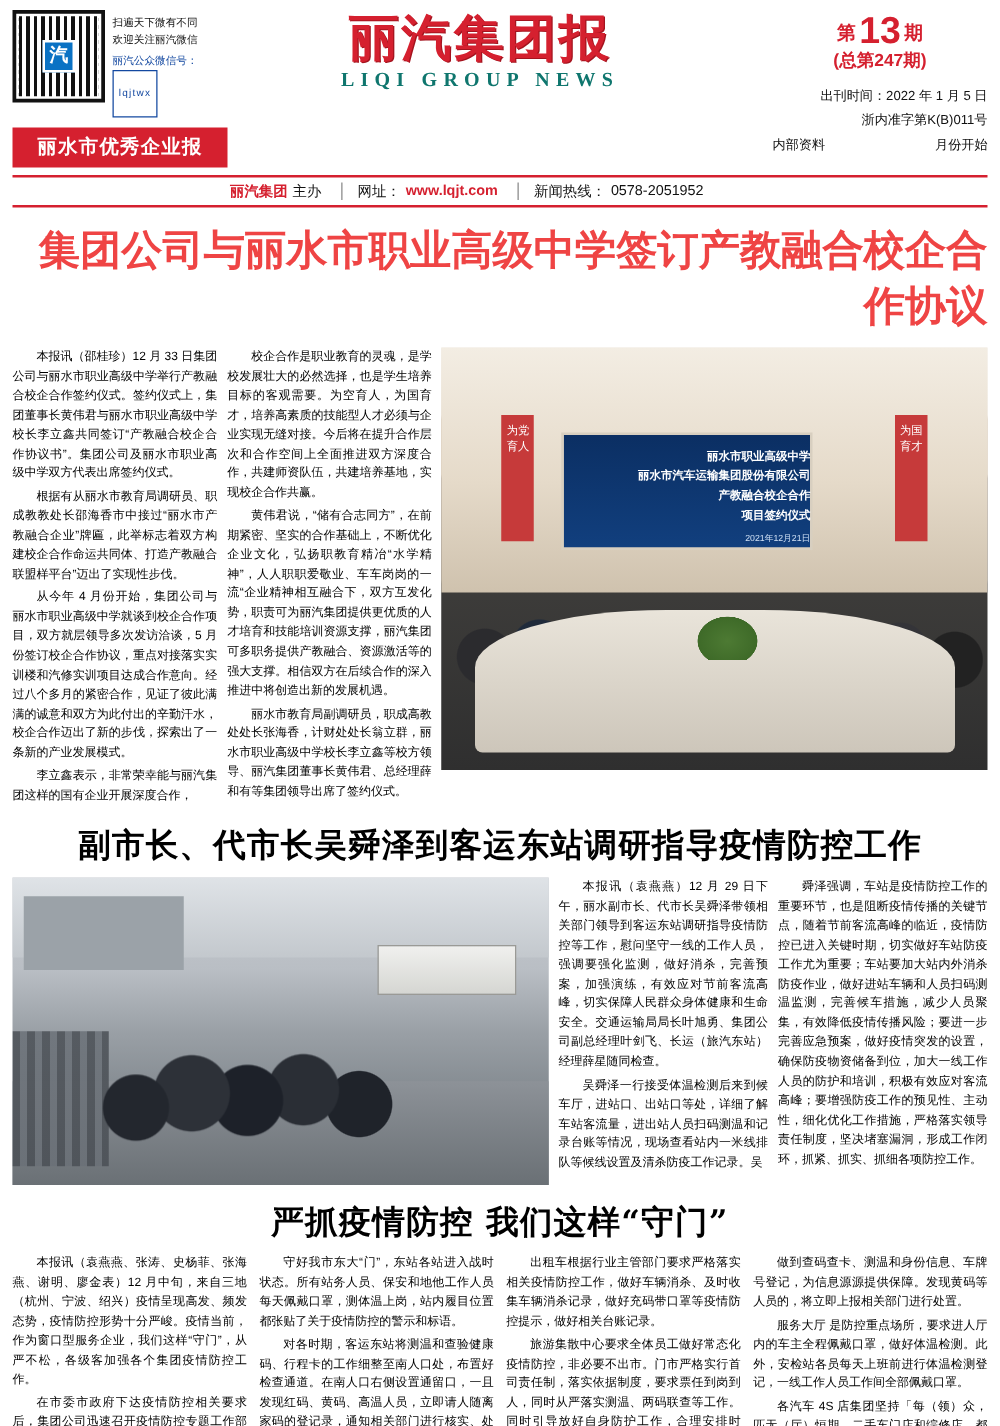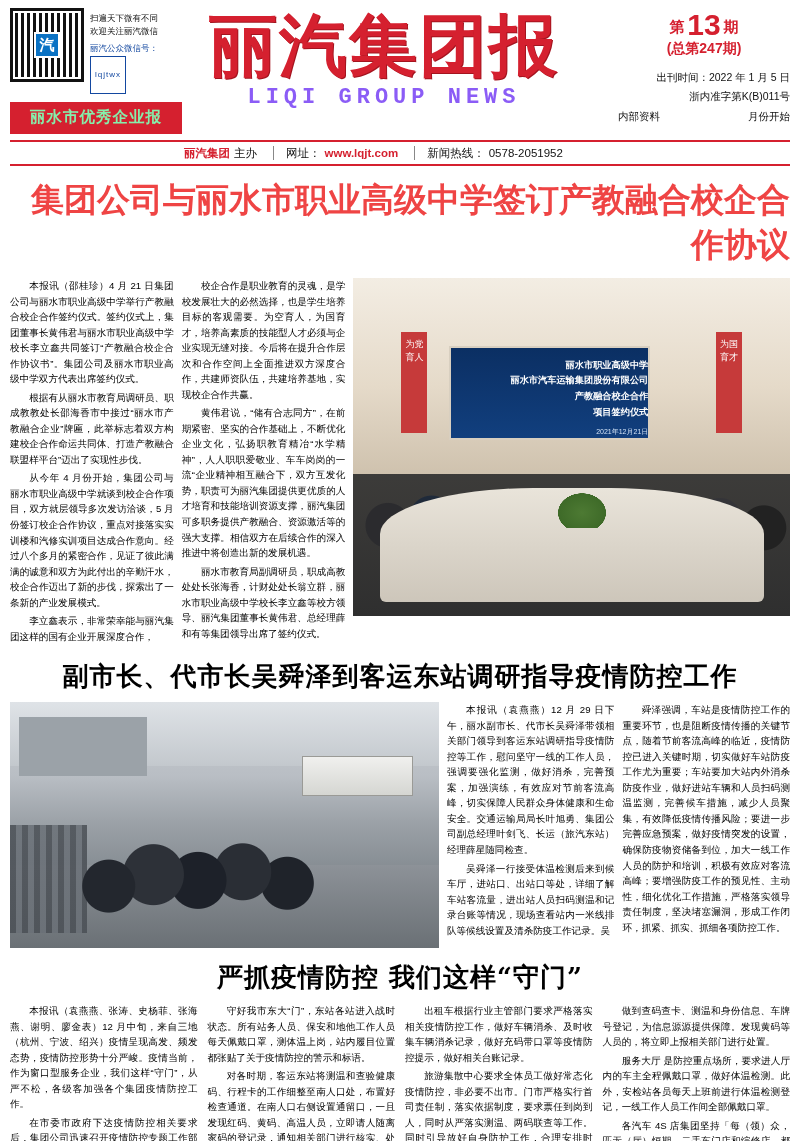--- a/index.html
+++ b/index.html
@@ -30,32 +30,32 @@
     width: 26px; height: 26px; background: #0a72c4; border: 2px solid #fff;
     color: #fff; font-size: 15px; line-height: 22px; text-align: center; font-weight: bold;
   }
   .qr-text { font-size: 8.5px; line-height: 1.5; color: #111; padding-top: 4px; width: 92px; }
   .qr-text .blue { color: #1348a0; }
   .wechat-chip {
     display: inline-block; border: 1px solid #1348a0; color: #1348a0;
     font-size: 8px; padding: 12px 4px; margin-top: 2px; letter-spacing: 1px;
   }
   .mh-left-banner {
-    margin-top: 8px; background: #d5202f; color: #86efac; font-weight: bold;
+    margin-top: 8px; background: #d5202f; color: #ffffff; font-weight: bold;
     font-size: 15.5px; text-align: center; letter-spacing: 1px; padding: 5px 12px 6px;
   }
   .mh-center { flex: 1; text-align: center; padding: 0 6px; }
   .mh-title {
     font-family: "DejaVu Serif", serif; font-weight: bold; color: #d5202f;
-    font-size: 68px; line-height: 1.05; letter-spacing: 2px; margin-top: 2px;
+    font-size: 40px; line-height: 1.05; letter-spacing: 2px; margin-top: 2px;
     text-shadow: 1px 1px 0 #a4141f;
   }
   .mh-sub {
-    font-weight: bold; color: #8b5cf6; font-size: 22px; letter-spacing: 5px;
-    margin-top: 4px; font-family: Liberation Mono, monospace;
+    font-weight: bold; color: #0f766e; font-size: 16px; letter-spacing: 5px;
+    margin-top: 4px; font-family: Liberation Serif, serif;
   }
   .mh-right { width: 178px; font-size: 10px; color: #111; padding-left: 6px; margin-left: 26px; }
   .issue-line { text-align: center; color: #d5202f; font-weight: bold; }
   .issue-line .no { font-size: 15px; }
   .issue-line .big { font-size: 30px; vertical-align: -3px; }
   .issue-sub { text-align: center; color: #d5202f; font-weight: bold; font-size: 14px; margin-top: -2px;}
   .mh-right .meta { text-align: right; line-height: 1.85; margin-top: 10px; font-size: 10.5px; }
   .mh-right .meta-row { display: flex; justify-content: space-between; }
 
   
@@ -221,21 +221,21 @@
     <span class="red seg">www.lqjt.com</span>
     <span class="vline"></span>
     <span class="seg">新闻热线：</span>
     <span class="seg">0578-2051952</span>
   </div>
 
   <div class="headline1">集团公司与丽水市职业高级中学签订产教融合校企合作协议</div>
 
   <div class="a1">
     <div class="col a1-col">
-      <p>本报讯（邵桂珍）4 月 21 日集团公司与丽水市职业高级中学举行产教融合校企合作签约仪式。签约仪式上，集团董事长黄伟君与丽水市职业高级中学校长李立鑫共同签订“产教融合校企合作协议书”。集团公司及丽水市职业高级中学双方代表出席签约仪式。</p>
+      <p>本报讯（邵桂珍）12 月 33 日集团公司与丽水市职业高级中学举行产教融合校企合作签约仪式。签约仪式上，集团董事长黄伟君与丽水市职业高级中学校长李立鑫共同签订“产教融合校企合作协议书”。集团公司及丽水市职业高级中学双方代表出席签约仪式。</p>
       <p>根据有从丽水市教育局调研员、职成教教处长邵海香市中接过“丽水市产教融合企业”牌匾，此举标志着双方构建校企合作命运共同体、打造产教融合联盟样平台”迈出了实现性步伐。</p>
       <p>从今年 4 月份开始，集团公司与丽水市职业高级中学就谈到校企合作项目，双方就层领导多次发访洽谈，5 月份签订校企合作协议，重点对接落实实训楼和汽修实训项目达成合作意向。经过八个多月的紧密合作，见证了彼此满满的诚意和双方为此付出的辛勤汗水，校企合作迈出了新的步伐，探索出了一条新的产业发展模式。</p>
       <p>李立鑫表示，非常荣幸能与丽汽集团这样的国有企业开展深度合作，</p>
     </div>
     <div class="col a1-col">
       <p>校企合作是职业教育的灵魂，是学校发展壮大的必然选择，也是学生培养目标的客观需要。为空育人，为国育才，培养高素质的技能型人才必须与企业实现无缝对接。今后将在提升合作层次和合作空间上全面推进双方深度合作，共建师资队伍，共建培养基地，实现校企合作共赢。</p>
       <p>黄伟君说，“储有合志同方”，在前期紧密、坚实的合作基础上，不断优化企业文化，弘扬职教育精冶“水学精神”，人人职职爱敬业、车车岗岗的一流“企业精神相互融合下，双方互发化势，职责可为丽汽集团提供更优质的人才培育和技能培训资源支撑，丽汽集团可多职务提供产教融合、资源激活等的强大支撑。相信双方在后续合作的深入推进中将创造出新的发展机遇。</p>
       <p>丽水市教育局副调研员，职成高教处处长张海香，计财处处长翁立群，丽水市职业高级中学校长李立鑫等校方领导、丽汽集团董事长黄伟君、总经理薛和有等集团领导出席了签约仪式。</p>
     </div>
     <div class="a1-photo">

